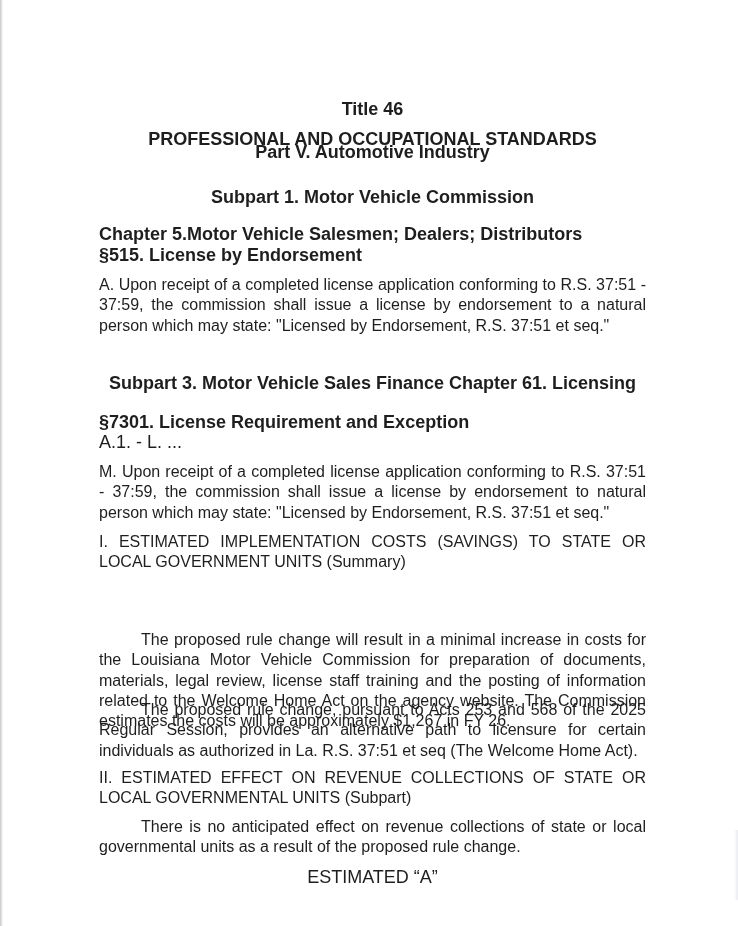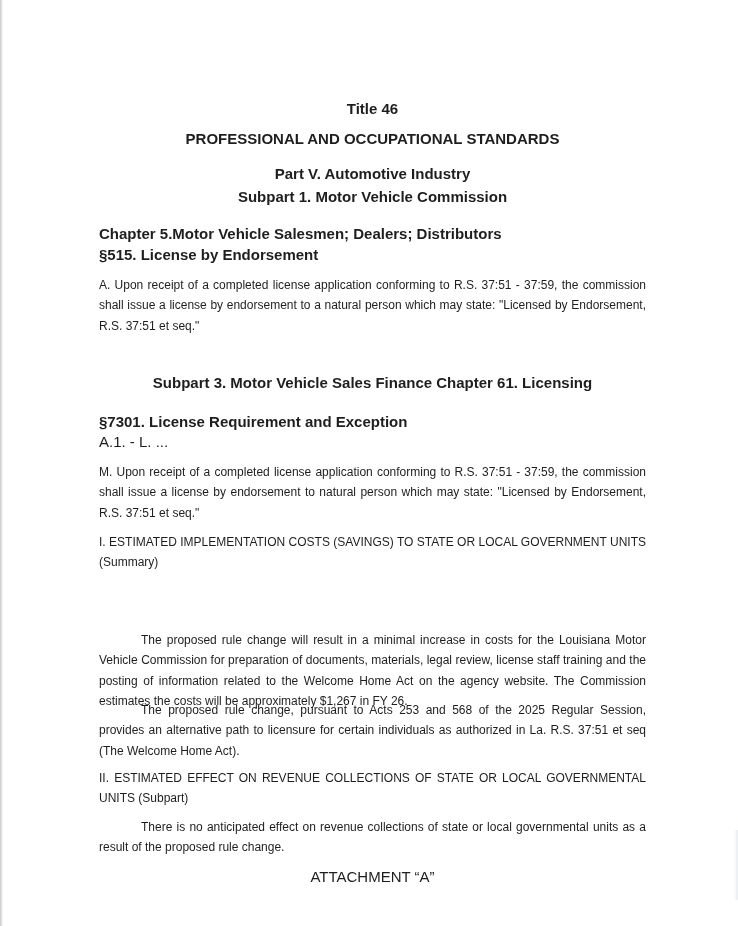--- a/index.html
+++ b/index.html
@@ -31,62 +31,62 @@
     .page {
       position: absolute;
       left: 99px;
       top: 0;
       width: 547px;
     }
     .line {
       position: absolute;
       left: 0;
       width: 547px;
-      font-size: 15px;
+      font-size: 18px;
       line-height: 20px;
       white-space: nowrap;
     }
     .center { text-align: center; }
     .bold { font-weight: bold; }
     .para {
       position: absolute;
       left: 0;
       width: 547px;
-      font-size: 12px;
+      font-size: 16px;
       line-height: 20.3px;
       text-align: justify;
       text-align-last: left;
     }
     .indent { text-indent: 42px; }
   </style>
 </head>
 <body>
 
 <div class="scan-edge-left"></div>
 <div class="scan-edge-right"></div>
 
 <div class="page">
 
   <div class="line center bold" style="top:99px;">Title 46</div>
   <div class="line center bold" style="top:129px;text-align:center;">PROFESSIONAL AND OCCUPATIONAL STANDARDS</div>
-  <div class="line center bold" style="top:164px;">Part V. Automotive Industry</div>
+  <div class="line center bold" style="top:142px;">Part V. Automotive Industry</div>
   <div class="line center bold" style="top:187px;">Subpart 1. Motor Vehicle Commission</div>
   <div class="line bold" style="top:224px;">Chapter 5.Motor Vehicle Salesmen; Dealers; Distributors</div>
   <div class="line bold" style="top:245px;">§515.  License by Endorsement</div>
 
   <div class="para" style="top:275px;">A. Upon receipt of a completed license application conforming to R.S. 37:51 - 37:59, the commission shall issue a license by endorsement to a natural person which may state: "Licensed by Endorsement, R.S. 37:51 et seq."</div>
 
   <div class="line center bold" style="top:373px;">Subpart 3. Motor Vehicle Sales Finance Chapter 61.  Licensing</div>
   <div class="line bold" style="top:412px;">§7301. License Requirement and Exception</div>
   <div class="line" style="top:432px;">A.1. - L. ...</div>
 
   <div class="para" style="top:462px;">M. Upon receipt of a completed license application conforming to R.S. 37:51 - 37:59, the commission shall issue a license by endorsement to natural person which may state: "Licensed by Endorsement, R.S. 37:51 et seq."</div>
 
   <div class="para" style="top:532px;">I. ESTIMATED IMPLEMENTATION COSTS (SAVINGS) TO STATE OR LOCAL GOVERNMENT UNITS (Summary)</div>
   <div class="para indent" style="top:630px;">The proposed rule change will result in a minimal increase in costs for the Louisiana Motor Vehicle Commission for preparation of documents, materials, legal review, license staff training and the posting of information related to the Welcome Home Act on the agency website. The Commission estimates the costs will be approximately $1,267 in FY 26.</div>
   <div class="para indent" style="top:700px;">The proposed rule change, pursuant to Acts 253 and 568 of the 2025 Regular Session, provides an alternative path to licensure for certain individuals as authorized in La. R.S. 37:51 et seq (The Welcome Home Act).</div>
 
   <div class="para" style="top:768px;">II. ESTIMATED EFFECT ON REVENUE COLLECTIONS OF STATE OR LOCAL GOVERNMENTAL UNITS (Subpart)</div>
   <div class="para indent" style="top:817px;">There is no anticipated effect on revenue collections of state or local governmental units as a result of the proposed rule change.</div>
 
-  <div class="line center" style="top:867px;">ATTACHMENT “A”</div>
+  <div class="line center" style="top:867px;">ESTIMATED “A”</div>
 
 </div>
 
 </body></html>

